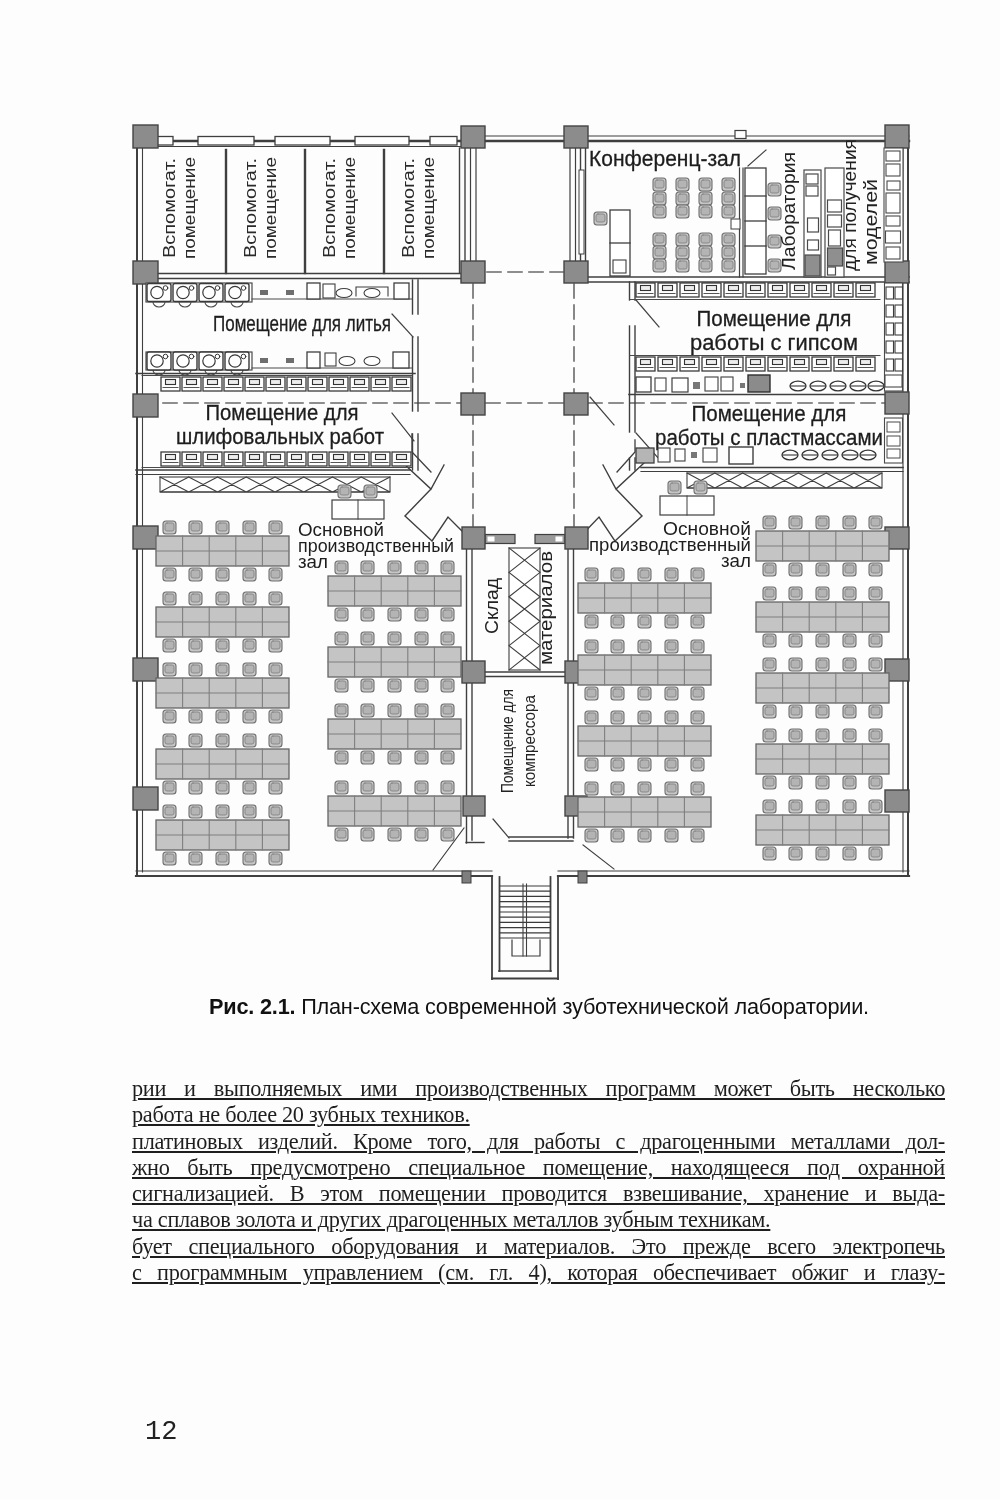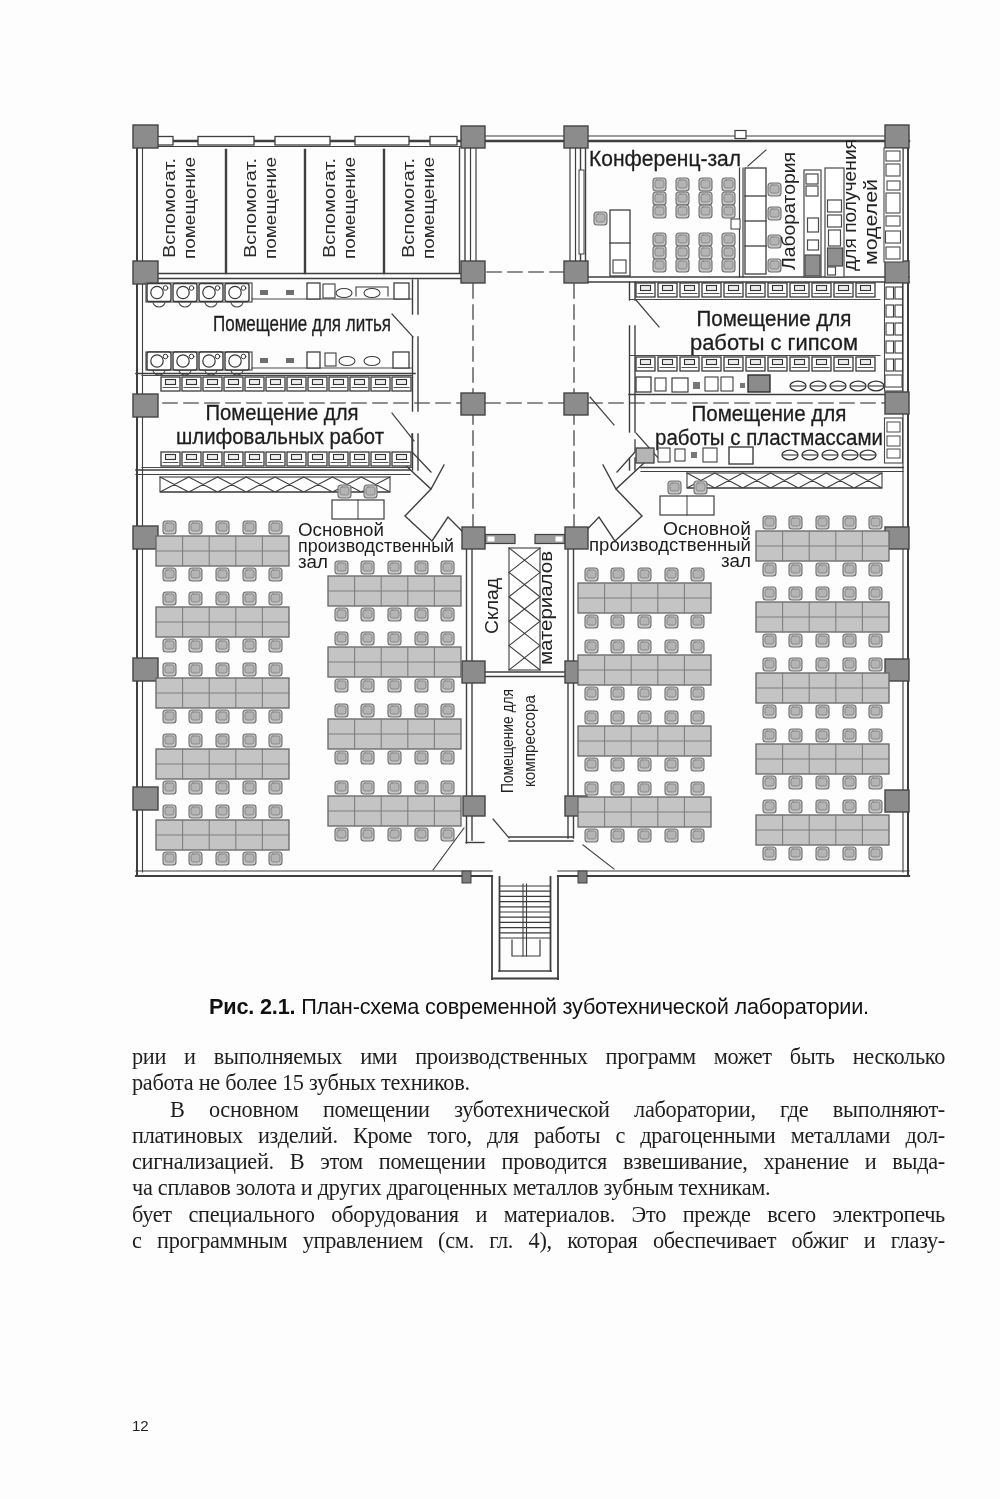--- a/index.html
+++ b/index.html
@@ -4,21 +4,21 @@
 <style>
   html,body{margin:0;padding:0;}
   body{width:1000px;height:1499px;background:#fdfdfd;font-family:"Liberation Sans",sans-serif;}
   #page{position:relative;width:1000px;height:1499px;overflow:hidden;margin-left:32px;}
   #plan{position:absolute;left:0;top:0;}
   .bt{position:absolute;left:100px;width:813px;font-family:"Liberation Serif",serif;font-size:22.3px;line-height:26.3px;letter-spacing:-0.3px;color:#1e1e1e;}
   .jl{text-align:justify;text-align-last:justify;height:26.3px;overflow:hidden;white-space:nowrap;}
   .ll{text-align:left;height:26.3px;overflow:hidden;white-space:nowrap;}
   .ind{text-indent:38px;}
   #cap{position:absolute;left:7px;top:994px;width:1000px;text-align:center;font-size:21.7px;color:#111;letter-spacing:-0.2px;}
-  #pnum{position:absolute;left:100px;top:1417px;font-family:Liberation Sans, sans-serif;font-size:15px;color:#222;}
+  #pnum{position:absolute;left:113px;top:1417px;font-family:Liberation Mono, monospace;font-size:27px;color:#222;}
 </style>
 </head>
 <body>
 <div id="page">
 
 <svg id="plan" width="1000" height="992" viewBox="0 0 1000 992">
 <defs>
   <g id="ch">
           <rect x="0" y="0" width="13" height="13" rx="3" fill="#c6c6c6" stroke="#6e6e6e" stroke-width="1.1"></rect>
           <rect x="2" y="2" width="9" height="8" rx="2" fill="#b4b4b4" stroke="#858585" stroke-width="0.9"></rect>
@@ -656,25 +656,25 @@
 <g font-size="16.5" fill="#222" text-anchor="middle">
 <text transform="rotate(-90 481 741)" x="481" y="741" textLength="104" lengthAdjust="spacingAndGlyphs">Помещение для</text>
 <text transform="rotate(-90 503 741)" x="503" y="741" textLength="92" lengthAdjust="spacingAndGlyphs">компрессора</text>
 </g>
 
 </g>
 </svg>
 
 <div id="cap"><b>Рис. 2.1.</b> План-схема современной зуботехнической лаборатории.</div>
 
-<div class="bt" style="top:1044px;">
+<div class="bt" style="top:1076px;text-decoration:underline;">
 <div class="jl">рии и выполняемых ими производственных программ может быть несколько</div>
-<div class="ll">работа не более 15 зубных техников.</div>
-<div class="jl ind">В основном помещении зуботехнической лаборатории, где выполняют-</div>
+<div class="ll">работа не более 20 зубных техников.</div>
 <div class="jl">платиновых изделий. Кроме того, для работы с драгоценными металлами дол-</div>
+<div class="jl">жно быть предусмотрено специальное помещение, находящееся под охранной</div>
 <div class="jl">сигнализацией. В этом помещении проводится взвешивание, хранение и выда-</div>
 <div class="ll">ча сплавов золота и других драгоценных металлов зубным техникам.</div>
 <div class="jl">бует специального оборудования и материалов. Это прежде всего электропечь</div>
 <div class="jl">с программным управлением (см. гл. 4), которая обеспечивает обжиг и глазу-</div>
 </div>
 
 <div id="pnum">12</div>
 </div>
 
 </body></html>

